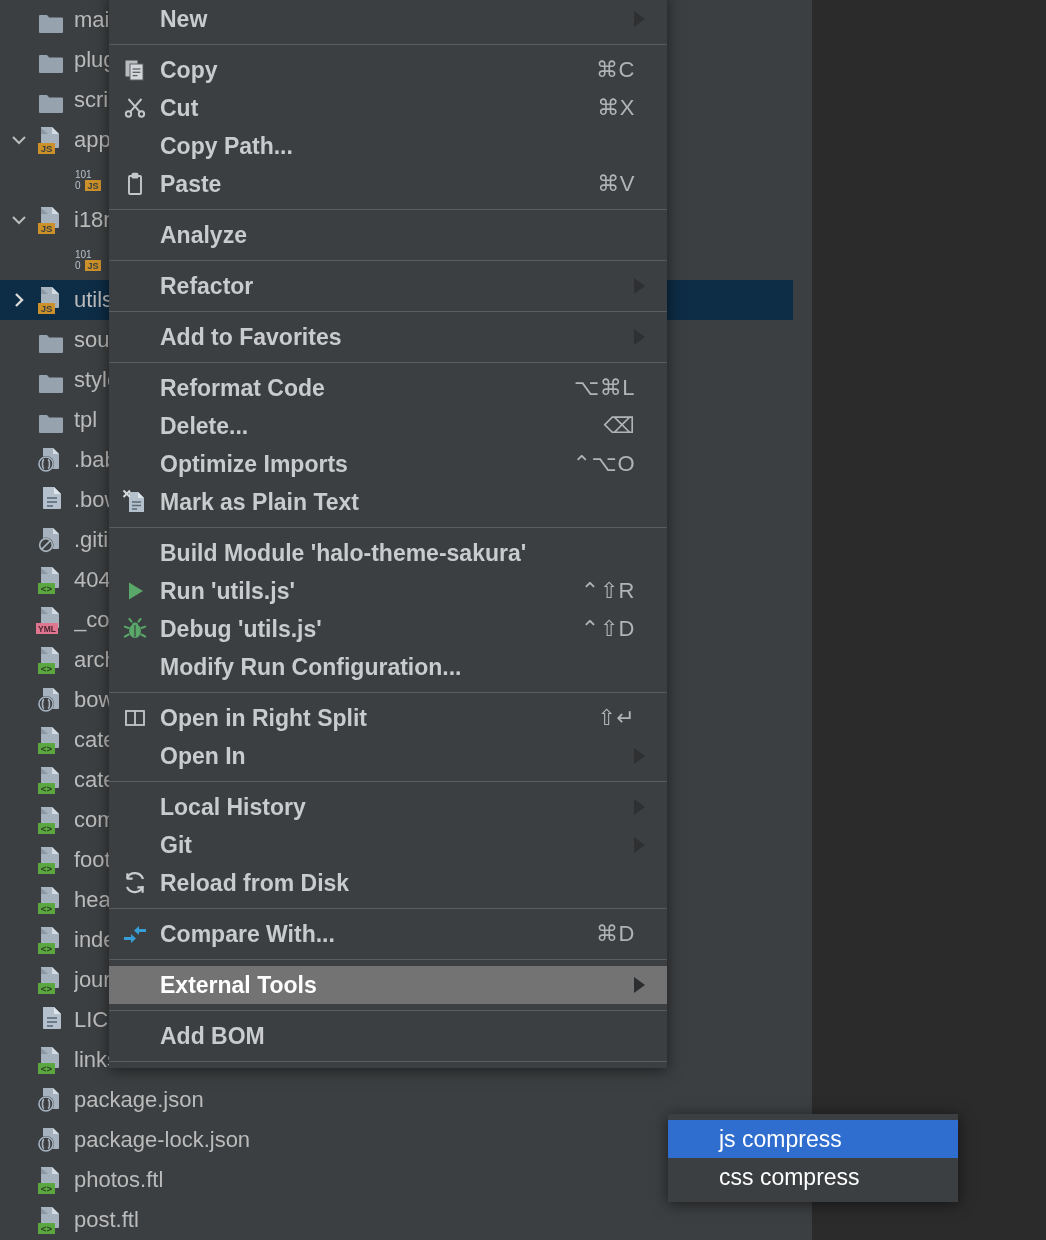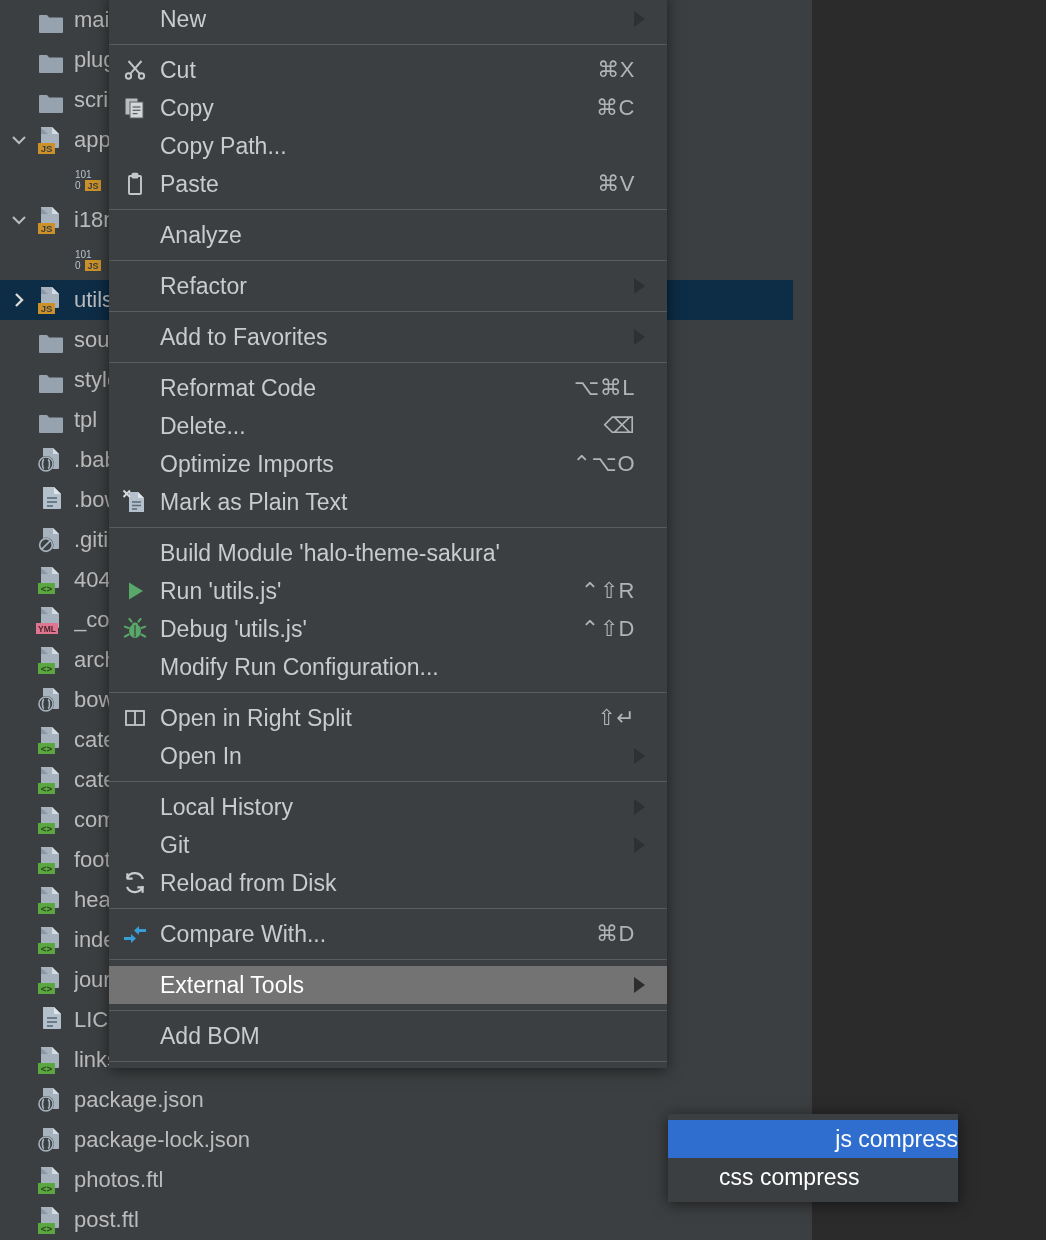--- a/index.html
+++ b/index.html
@@ -66,21 +66,21 @@
     display: flex; align-items: center;
     font-size: 23px; color: #c9cbcd;
     padding-left: 0px;
   }
   .menu-item.highlighted { background: #737373; color: #ffffff; }
   .menu-icon {
     width: 51px; flex: none;
     display: flex; align-items: center; justify-content: center;
   }
   .menu-icon svg { display: block; }
-  .menu-label { flex: 1; }
+  .menu-label { flex: 1; font-weight: bold; }
   .menu-shortcut {
     font-size: 22px; color: #b1b3b5;
     padding-right: 32px; letter-spacing: 0.5px;
   }
   .menu-arrow {
     position: absolute; right: 22px; top: 50%;
     transform: translateY(-50%);
     width: 0; height: 0;
     border-left: 11px solid #2e3032;
     border-top: 8px solid transparent;
@@ -93,21 +93,21 @@
   .sub-menu {
     position: absolute; left: 668px; top: 1114px; width: 290px;
     background: #3c3f41;
     box-shadow: 0 2px 14px rgba(0,0,0,0.55);
     padding: 6px 0;
   }
   .sub-item {
     height: 38px; display: flex; align-items: center;
     font-size: 23px; color: #ffffff; padding-left: 51px;
   }
-  .sub-item.highlighted { background: #2f6ece; color: #ffffff; justify-content: flex-end; }
+  .sub-item.highlighted { background: #2f6ece; color: #ffffff; }
 </style>
 </head>
 <body>
 
 <div id="root">
 
   <div class="ide-gutter"></div>
   <div class="ide-editor"></div>
   <div class="scrollbar-track">
     
@@ -511,44 +511,44 @@
 
   <div class="ctx-menu" id="ctx-menu">
       <div class="menu-item">
         <span class="menu-icon"></span>
         <span class="menu-label">New</span>
         <span class="menu-arrow"></span>
       </div>
       <div class="menu-sep"></div>
       <div class="menu-item">
         <span class="menu-icon">
-          <svg width="24" height="24" viewBox="0 0 24 24" stroke="#c4c7ca" stroke-width="1.9" fill="none">
-            <circle cx="5.5" cy="18" r="2.7"></circle>
-            <circle cx="18.5" cy="18" r="2.7"></circle>
-            <line x1="7.2" y1="15.8" x2="18.5" y2="3"></line>
-            <line x1="16.8" y1="15.8" x2="5.5" y2="3"></line>
-          </svg>
-        </span>
-        <span class="menu-label">Cut</span>
-        <span class="menu-shortcut">⌘X</span>
-      </div>
-      <div class="menu-item">
-        <span class="menu-icon">
           <svg width="24" height="24" viewBox="0 0 24 24">
             <rect x="2.5" y="2.5" width="12" height="16" fill="#b9bcbf"></rect>
             <rect x="7" y="6" width="13" height="16" fill="#d4d7da" stroke="#5d6164" stroke-width="1"></rect>
             <g stroke="#5d6164" stroke-width="1.3">
               <line x1="9.6" y1="11" x2="17.4" y2="11"></line>
               <line x1="9.6" y1="14.3" x2="17.4" y2="14.3"></line>
               <line x1="9.6" y1="17.6" x2="14.5" y2="17.6"></line>
             </g>
           </svg>
         </span>
         <span class="menu-label">Copy</span>
         <span class="menu-shortcut">⌘C</span>
+      </div>
+      <div class="menu-item">
+        <span class="menu-icon">
+          <svg width="24" height="24" viewBox="0 0 24 24" stroke="#c4c7ca" stroke-width="1.9" fill="none">
+            <circle cx="5.5" cy="18" r="2.7"></circle>
+            <circle cx="18.5" cy="18" r="2.7"></circle>
+            <line x1="7.2" y1="15.8" x2="18.5" y2="3"></line>
+            <line x1="16.8" y1="15.8" x2="5.5" y2="3"></line>
+          </svg>
+        </span>
+        <span class="menu-label">Cut</span>
+        <span class="menu-shortcut">⌘X</span>
       </div>
       <div class="menu-item">
         <span class="menu-icon"></span>
         <span class="menu-label">Copy Path...</span>
       </div>
       <div class="menu-item">
         <span class="menu-icon">
           <svg width="24" height="24" viewBox="0 0 24 24" fill="none" stroke="#c4c7ca" stroke-width="1.9">
             <rect x="6" y="4" width="12" height="18" rx="1"></rect>
             <rect x="9.5" y="1.6" width="5" height="4" rx="0.7" fill="#c4c7ca"></rect>

